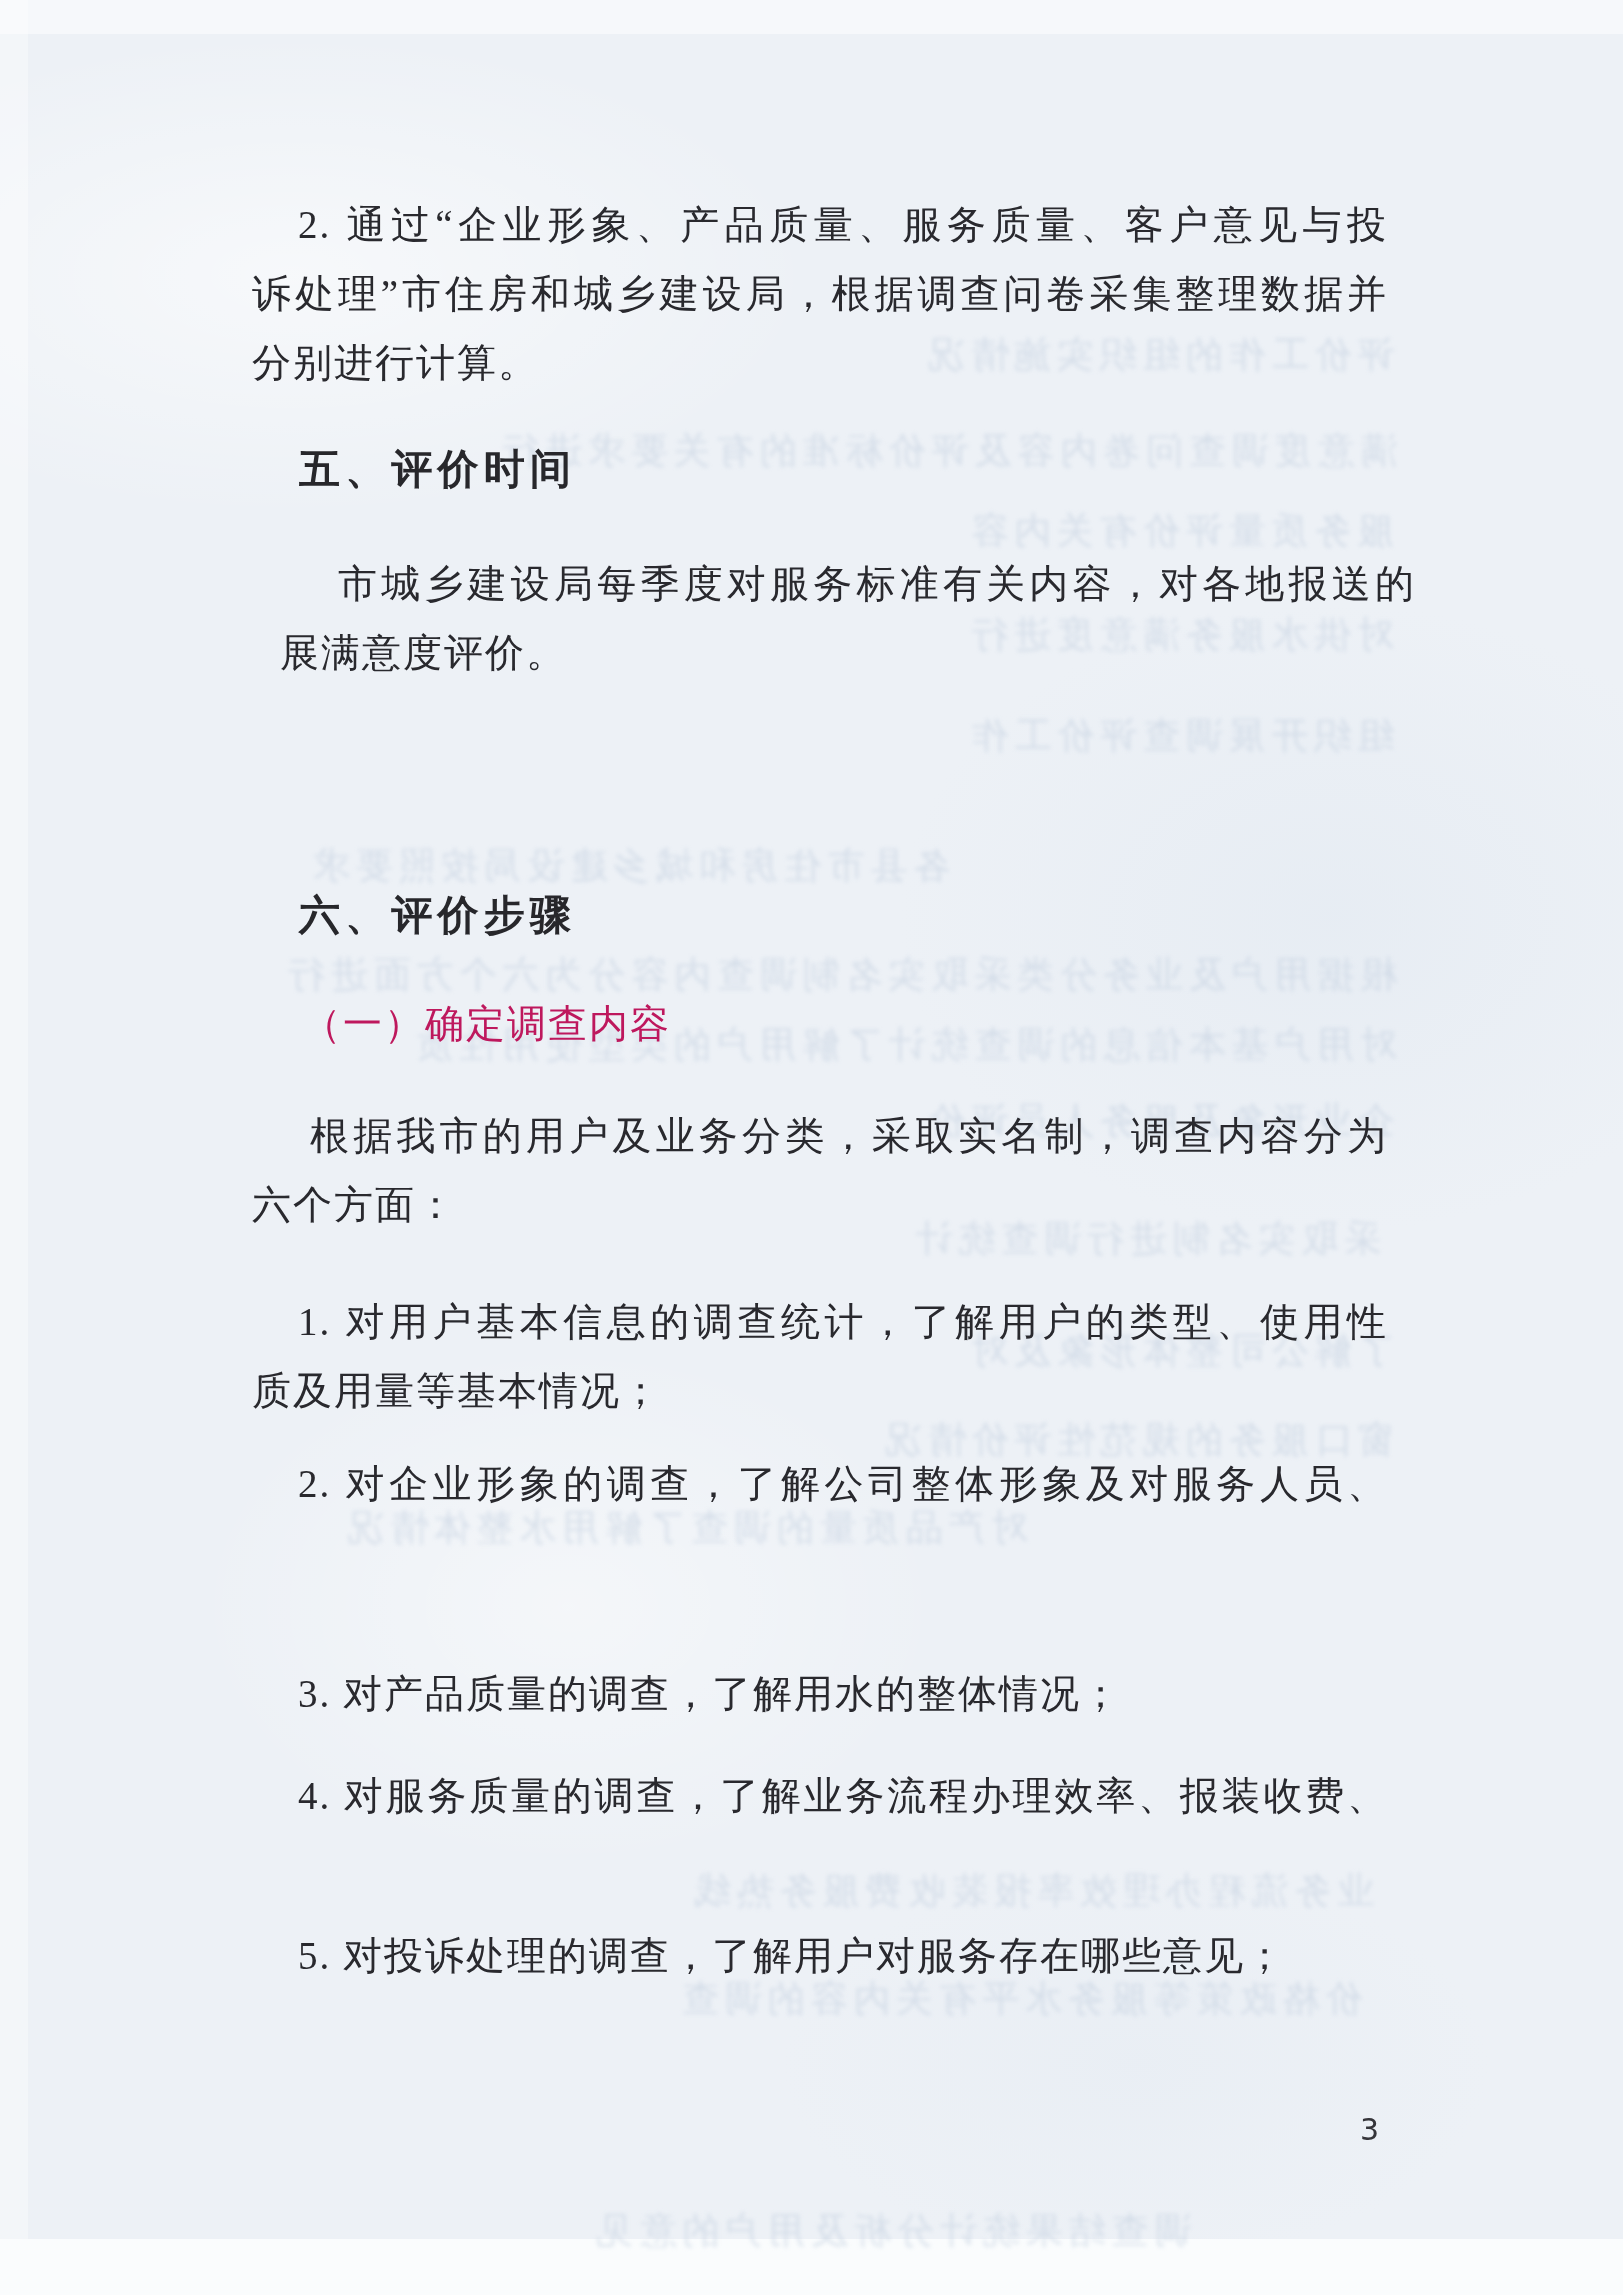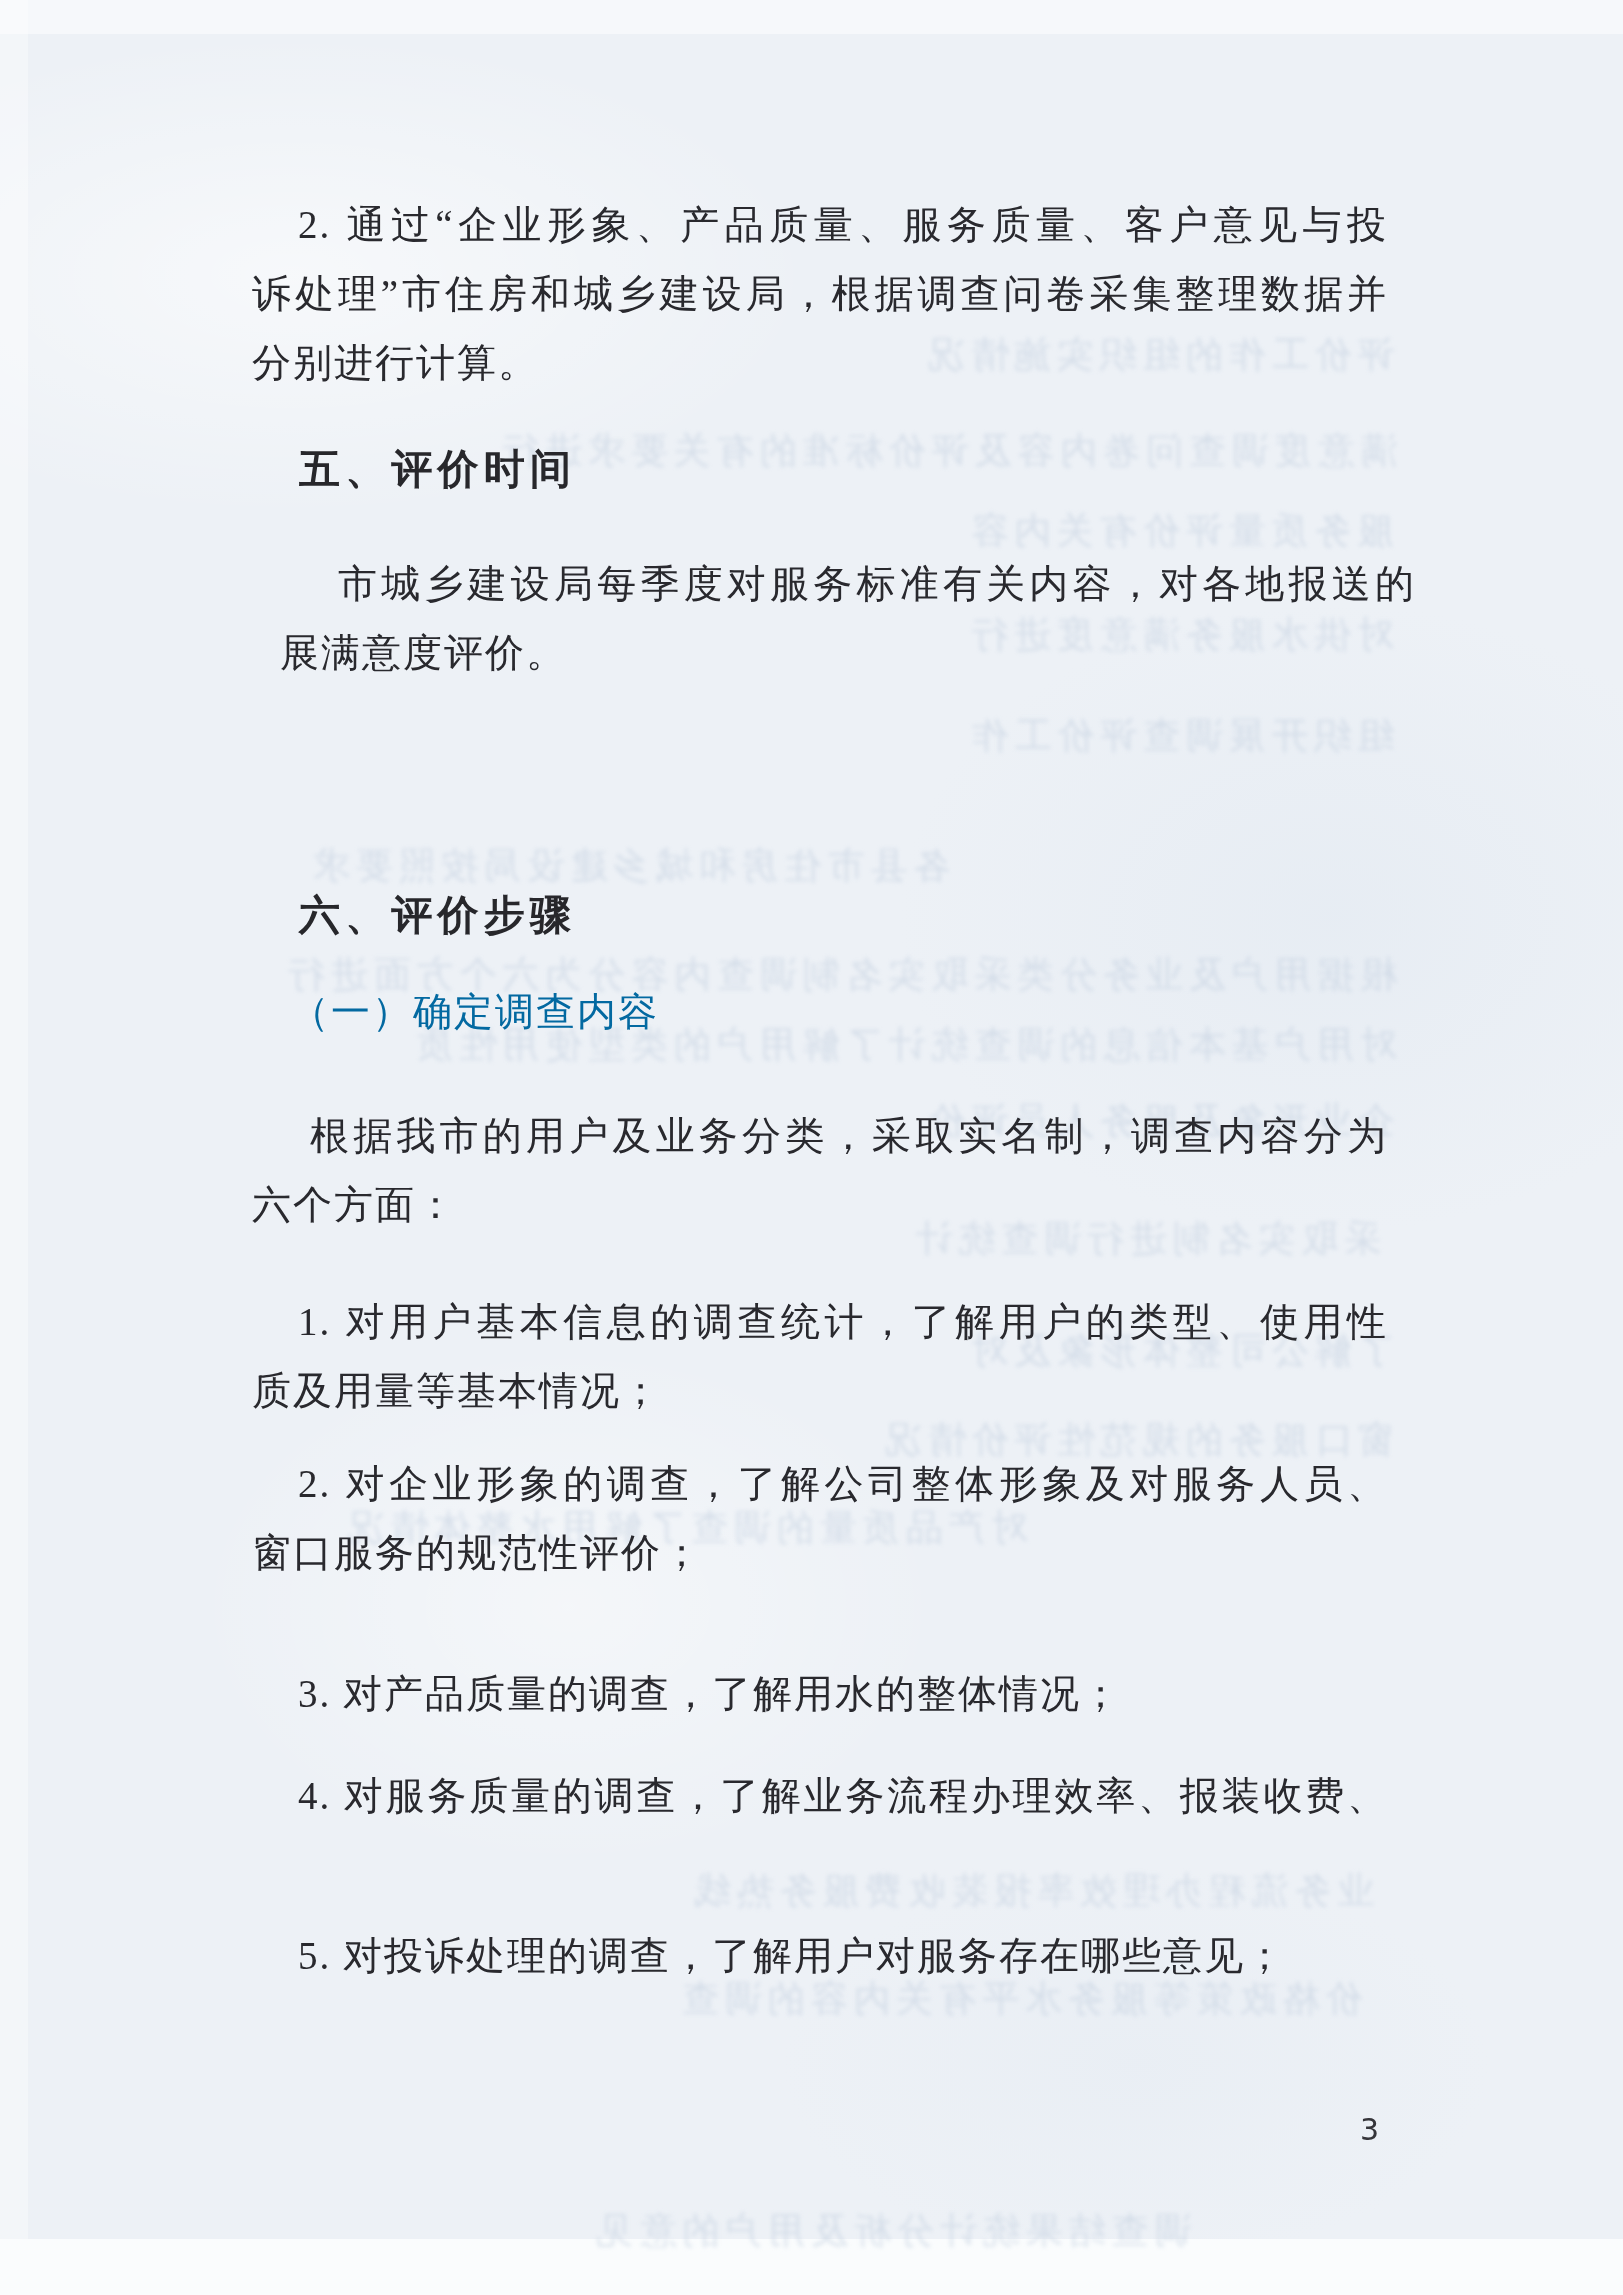--- a/index.html
+++ b/index.html
@@ -63,23 +63,23 @@
 
   .head{
     position:absolute;left:252px;margin:0;
     font-family:"DejaVu Sans","Liberation Sans",sans-serif;
     font-weight:700;font-size:41px;letter-spacing:5.2px;color:#27272b;
     text-indent:47px;white-space:nowrap;
   }
   .h1pos{top:442px;} .h2pos{top:888px;}
 
   .sub{
-    position:absolute;left:252px;top:981px;margin:4px;
+    position:absolute;left:252px;top:981px;margin:16px;
     font-size:39px;font-weight:400;letter-spacing:2px;
-    text-indent:34px;white-space:nowrap;color:#0369a1;
+    text-indent:34px;white-space:nowrap;color:#be185d;
     font-family:"Liberation Serif","DejaVu Serif",serif;
   }
 
   .pagenum{
     position:absolute;left:1360px;top:2112px;
     font-family:"DejaVu Sans","Liberation Sans",sans-serif;
     font-size:30px;color:#35353a;
   }
 </style>
 </head>
@@ -131,21 +131,20 @@
     <div class="line">六个方面：</div>
   </section>
 
   <section class="para i1">
     <div class="line jl ind-a">1. 对用户基本信息的调查统计，了解用户的类型、使用性</div>
     <div class="line">质及用量等基本情况；</div>
   </section>
 
   <section class="para i2">
     <div class="line jl ind-a">2. 对企业形象的调查，了解公司整体形象及对服务人员、</div>
-    <div class="line">窗口服务的规范性评价；</div>
   </section>
 
   <section class="para i3">
     <div class="line ind-a">3. 对产品质量的调查，了解用水的整体情况；</div>
   </section>
 
   <section class="para i4">
     <div class="line jl ind-a">4. 对服务质量的调查，了解业务流程办理效率、报装收费、</div>
   </section>
 

